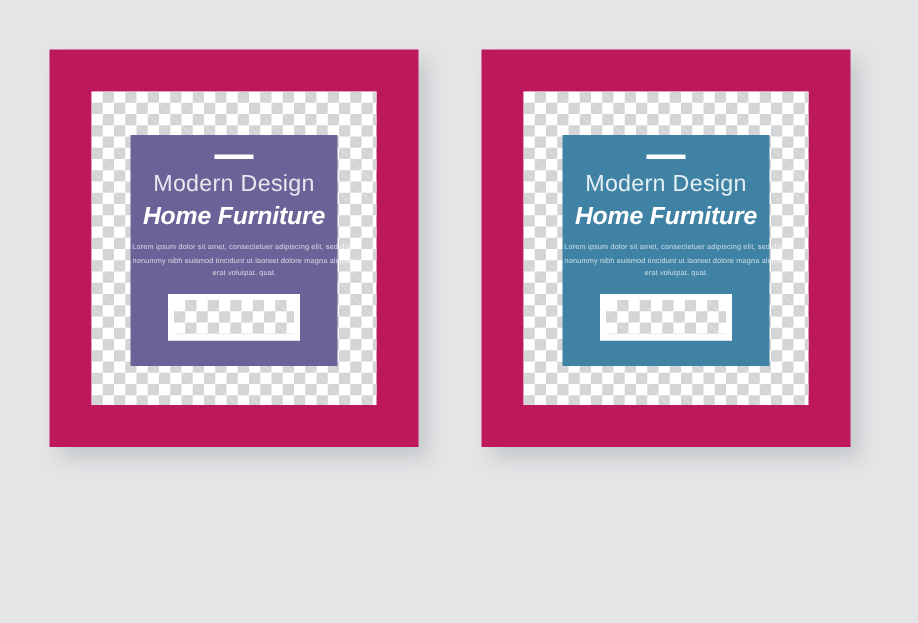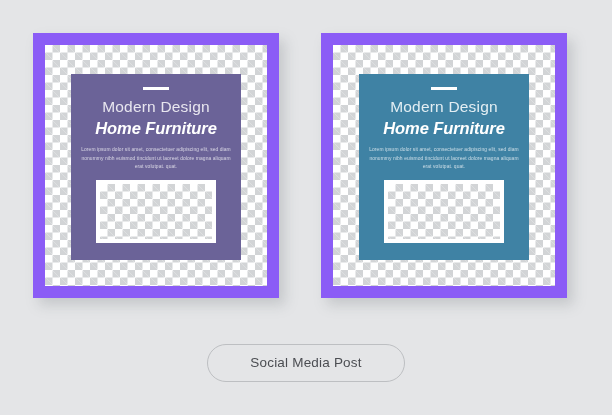--- a/index.html
+++ b/index.html
@@ -30,24 +30,24 @@
     width: 612px;
     height: 330px;
   }
 
   
   .post-card {
     position: absolute;
     top: 33px;
     width: 246px;
     height: 265px;
-    background: #8b5cf6;
+    background: #be185d;
     box-shadow: 6px 7px 12px rgba(120,124,130,0.28);
     box-sizing: border-box;
-    padding: 12px;
+    padding: 28px;
   }
   .post-card.card-a { left: 33px; }
   .post-card.card-b { left: 321px; }
 
   
   .checker {
     position: relative;
     width: 100%;
     height: 100%;
     background-color: #ffffff;
@@ -176,17 +176,14 @@
           <p class="headline-light">Modern Design</p>
           <p class="headline-bold">Home Furniture</p>
           <p class="body-copy">Lorem ipsum dolor sit amet, consectetuer adipiscing elit, sed diam nonummy nibh euismod tincidunt ut laoreet dolore magna aliquam erat volutpat. quat.</p>
           <div class="photo-frame"></div>
         </div>
       </div>
     </div>
 
   </div>
 
-  <div class="pill-wrap">
-    <div class="pill" style="border-color: rgb(189, 191, 194); color: rgb(75, 77, 82);">Social Media Post</div>
-  </div>
 
 </div>
 
 </body></html>

